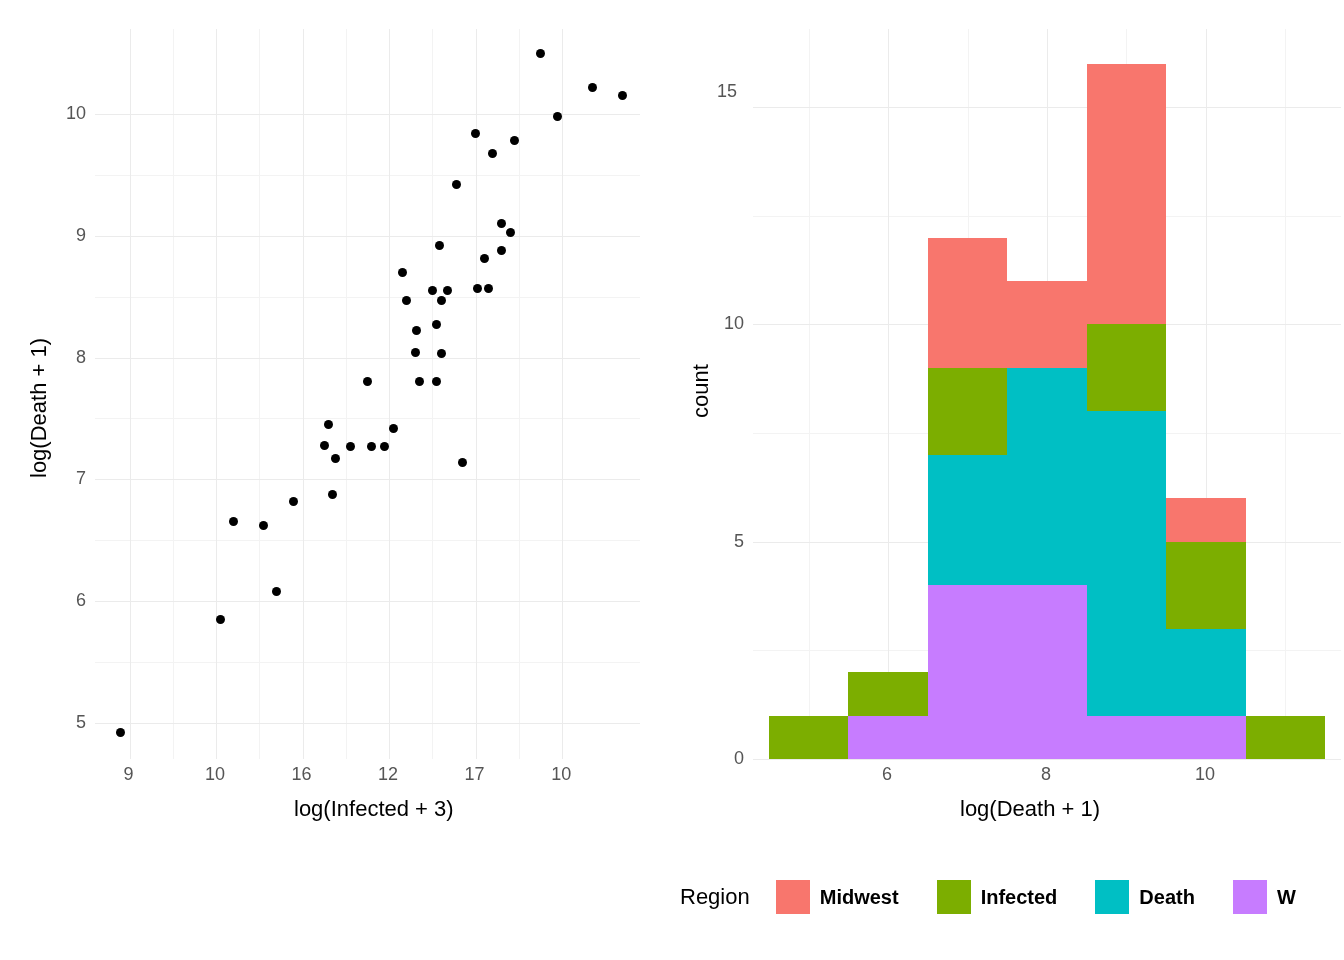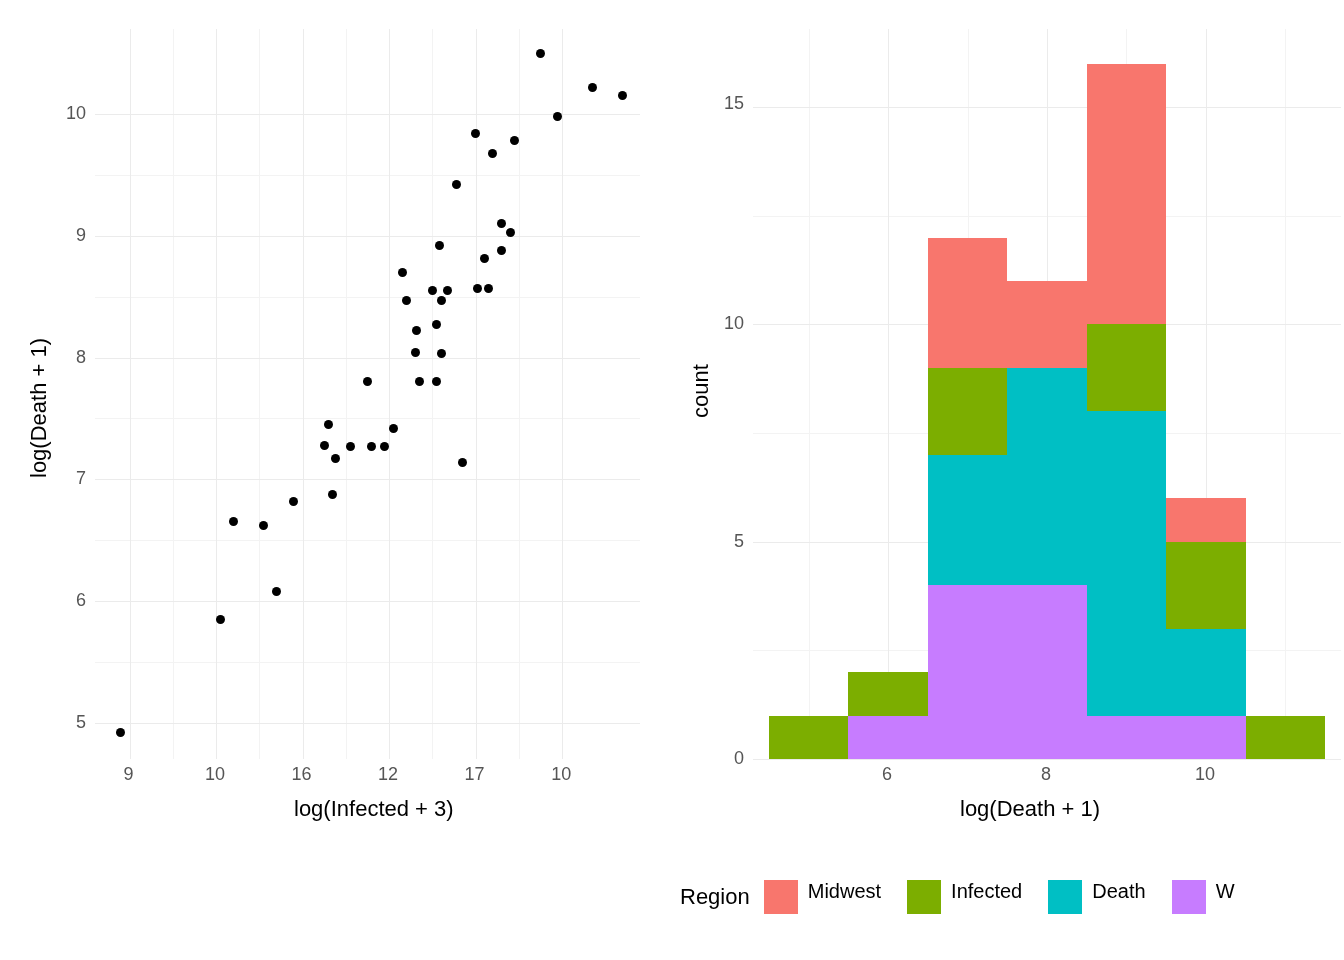--- a/index.html
+++ b/index.html
@@ -54,36 +54,37 @@
     border-radius: 50%;
     background: #000;
   }
   .bar-seg {
     position: absolute;
   }
   .legend {
     position: absolute;
     display: flex;
     align-items: center;
-    gap: 6px;
+    gap: 18px;
     font-size: 20px;
   }
   .legend-title {
     font-size: 22px;
     margin-right: 8px;
   }
   .legend-key {
     width: 34px;
     height: 34px;
     margin-right: 10px;
   }
   .legend-item {
     display: flex;
-    align-items: flex-start;
+    align-items: center;
     margin-right: 20px;
+    font-weight: bold;
   }
   .rotate-y {
     transform-origin: left top;
     transform: rotate(-90deg);
     white-space: nowrap;
   }
 </style>
 </head>
 <body>
 
@@ -221,21 +222,21 @@
     </div>
     <div class="axis-label" style="left:280px; top:778px;">
       <span>log(Death + 1)</span>
     </div>
   <div class="tick-label x" style="left: 207.081px; top: 746px;">6</div>
       <div class="tick-label x" style="left: 366px; top: 746px;">8</div>
       <div class="tick-label x" style="left: 524.919px; top: 746px;">10</div>
       <div class="tick-label y" style="left: 30px; width: 34px; top: 740px;">0</div>
       <div class="tick-label y" style="left: 30px; width: 34px; top: 522.738px;">5</div>
       <div class="tick-label y" style="left: 30px; width: 34px; top: 305.476px;">10</div>
-      <div class="tick-label y" style="left: 30px; width: 34px; top: 85px;">15</div>
+      <div class="tick-label y" style="left: 30px; width: 34px; top: 73px; text-align: center;">15</div>
     </div>
 
   <div class="legend" id="legend" style="left:680px; top:880px; width:664px; overflow:hidden;">
     <span class="legend-title">Region</span>
   <div class="legend-item">
         <div class="legend-key" style="background: rgb(248, 118, 109);"></div>
         <span>Midwest</span>
       </div>
       <div class="legend-item">
         <div class="legend-key" style="background: rgb(124, 174, 0);"></div>

